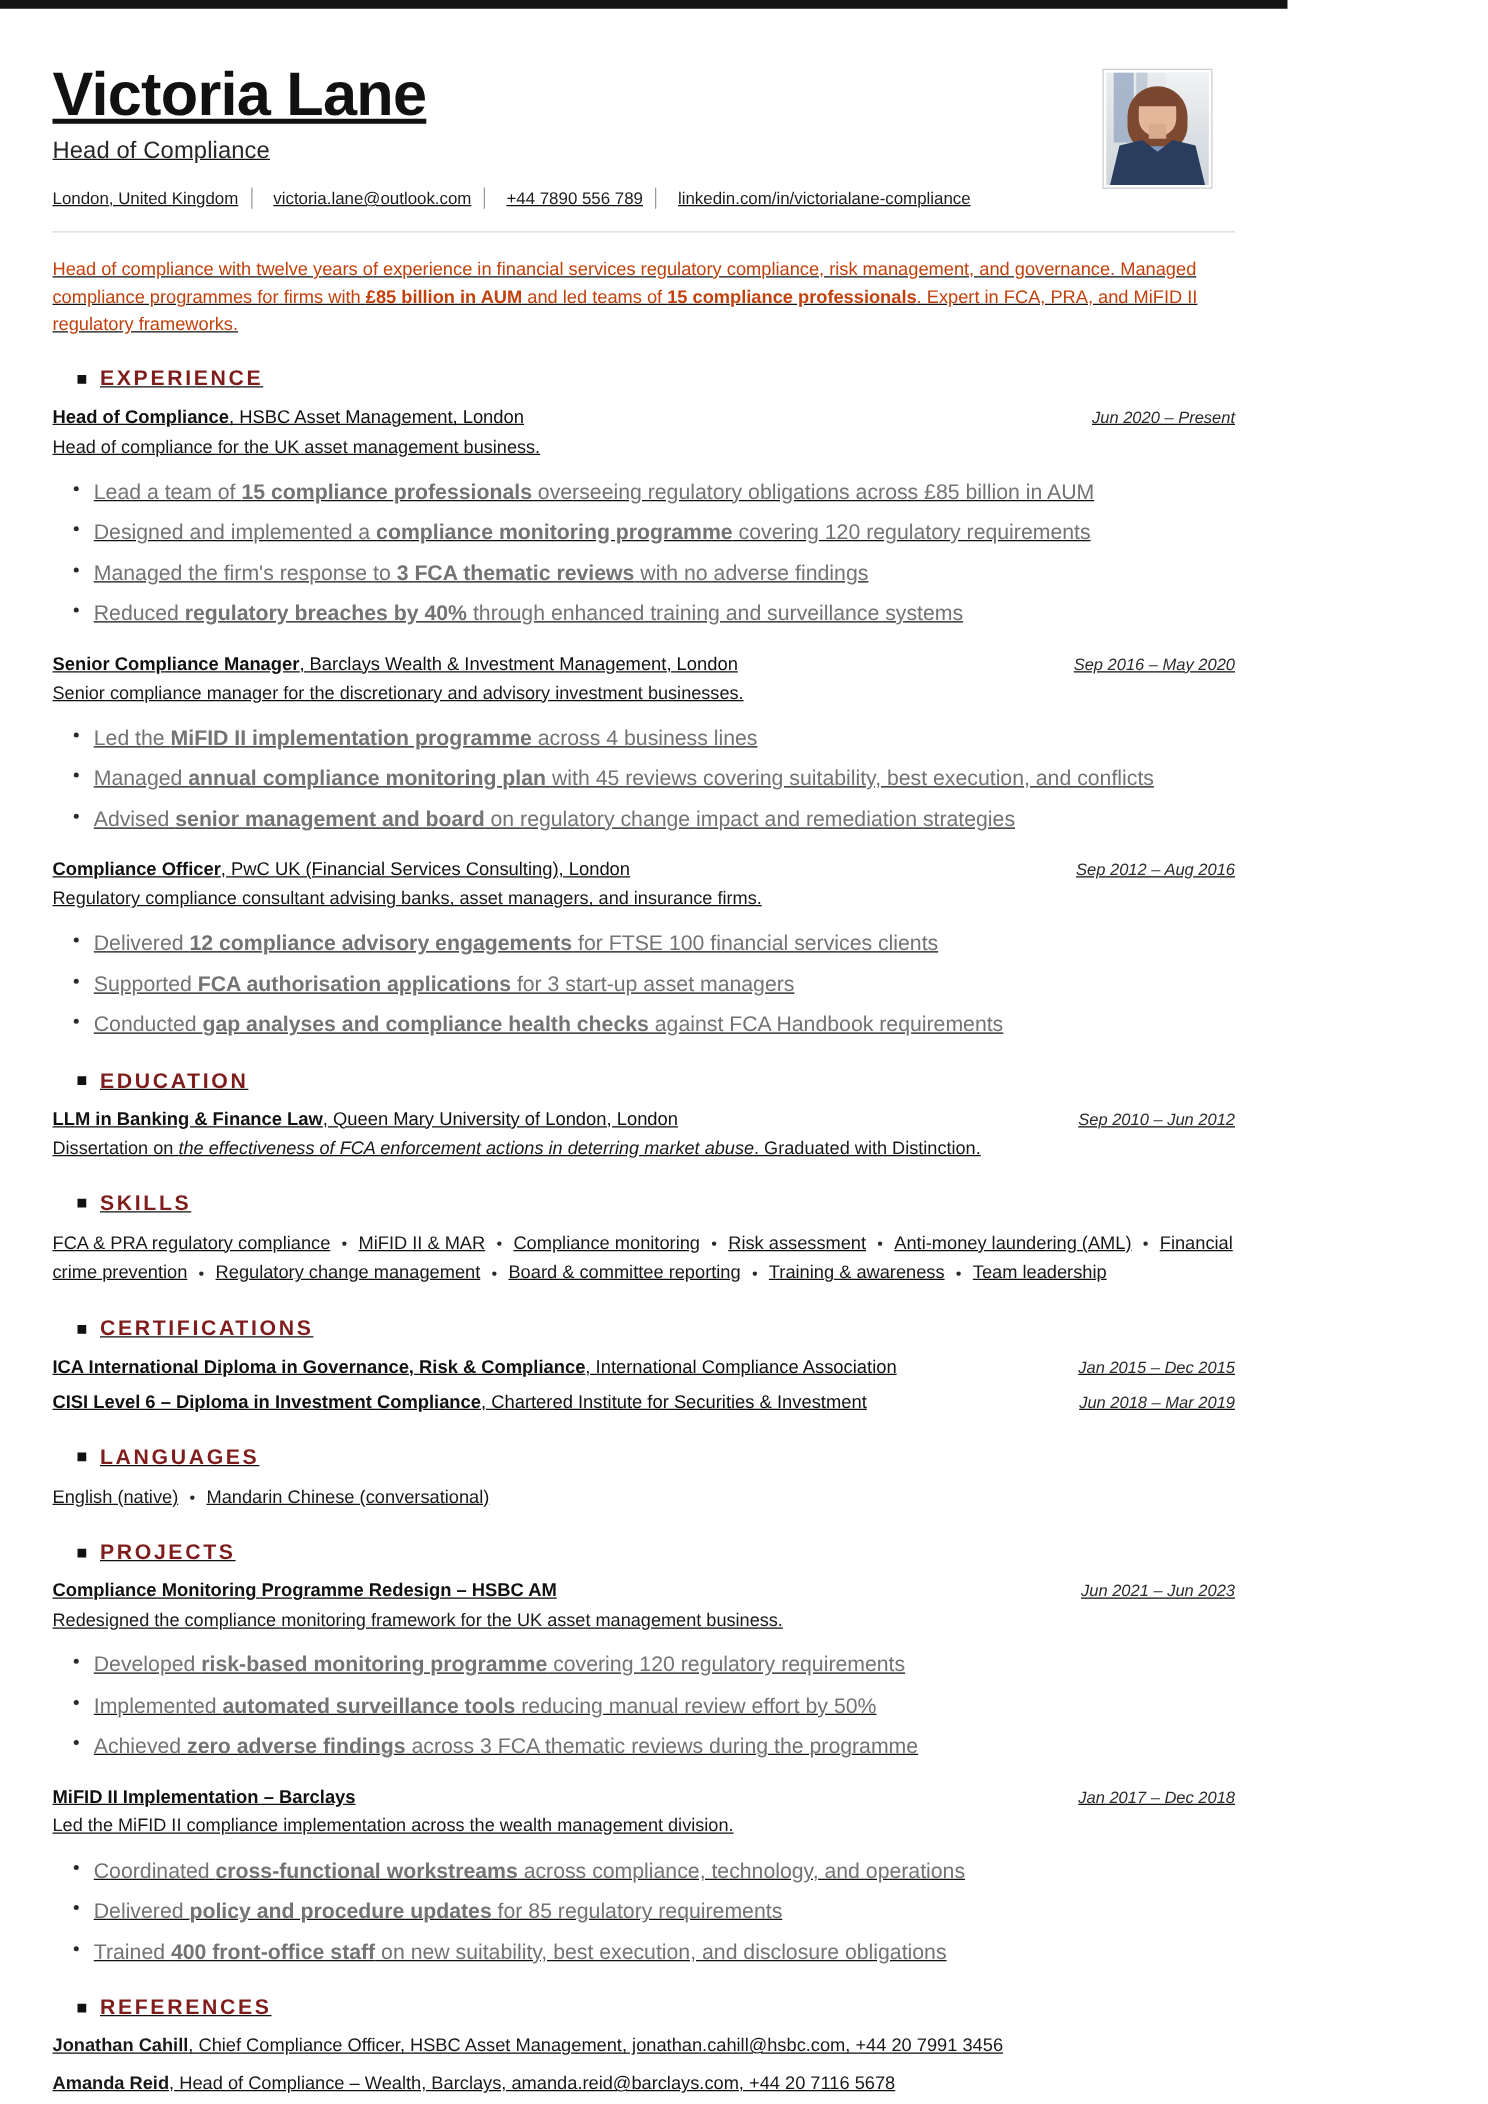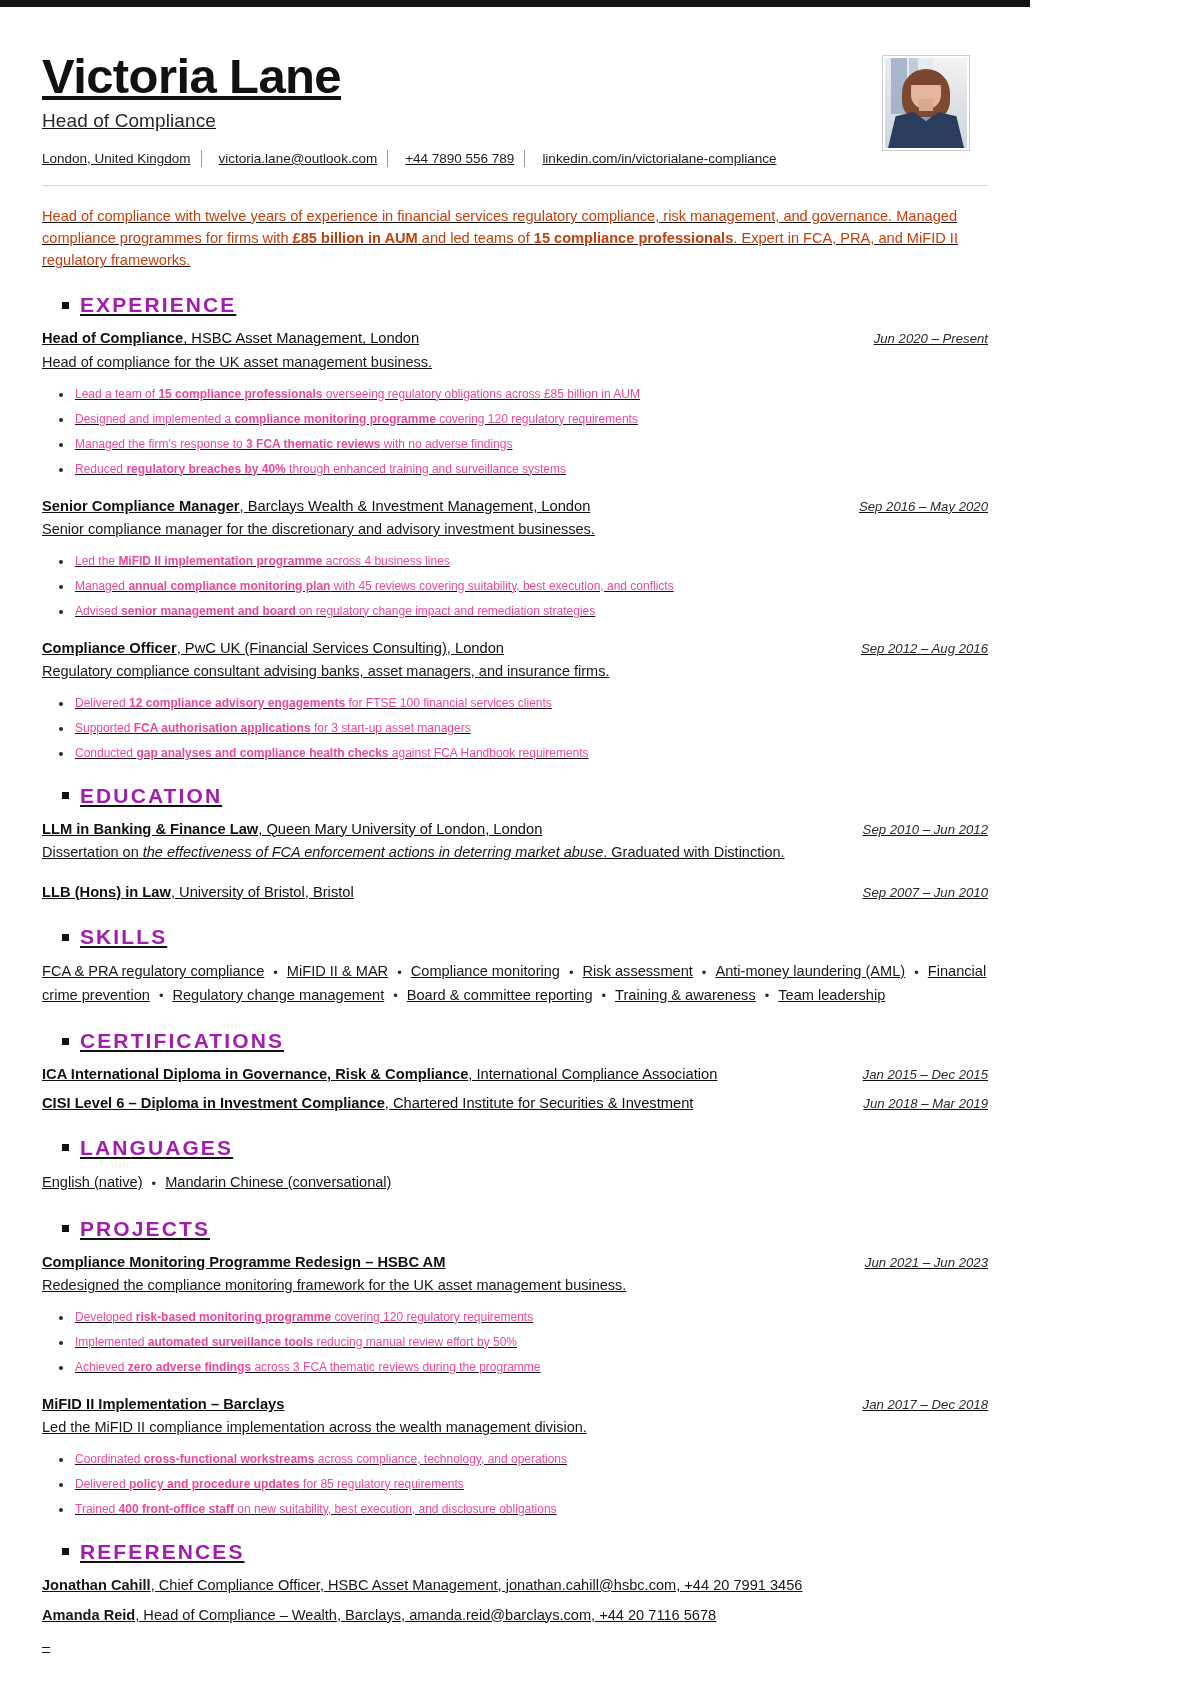--- a/index.html
+++ b/index.html
@@ -153,24 +153,24 @@
     margin-top: 19px;
     text-align: left;
   }
   .summary b { font-weight: 700; }
 
   
   .section { margin-top: 22px; }
   .section-title {
     display: flex;
     align-items: center;
-    font-size: 21px;
+    font-size: 17px;
     font-weight: 700;
     letter-spacing: 2.1px;
-    color: #a21caf;
+    color: #7f1d1d;
     text-transform: uppercase;
     margin-bottom: 11px;
     padding-left: 20px;
   }
   .sq {
     display: inline-block;
     width: 7px; height: 7px;
     background: #111111;
     margin-right: 11px;
     flex: 0 0 auto;
@@ -206,23 +206,23 @@
   }
   .entry-sub i { font-style: italic; }
 
   ul.bullets {
     list-style: none;
     margin: 11px 0 0 0;
     padding: 0;
   }
   ul.bullets li {
     position: relative;
-    font-size: 12px;
+    font-size: 17px;
     line-height: 1.5;
-    color: #ec4899;
+    color: #737373;
     padding-left: 33px;
     margin-bottom: 7px;
   }
   ul.bullets li::before {
     content: "";
     position: absolute;
     left: 17px;
     top: 8px;
     width: 4px; height: 4px;
     border-radius: 50%;
@@ -376,28 +376,20 @@
           <div class="entry-title">
             <b>LLM in Banking &amp; Finance Law</b><span>, Queen Mary University of London, London</span>
           </div>
           <div class="entry-date">Sep 2010 – Jun 2012</div>
         </div>
         <div class="entry-sub">
           <span>Dissertation on </span><i>the effectiveness of FCA enforcement actions in deterring market abuse</i><span>. Graduated with Distinction.</span>
         </div>
       </div>
 
-      <div class="entry">
-        <div class="entry-head">
-          <div class="entry-title">
-            <b>LLB (Hons) in Law</b><span>, University of Bristol, Bristol</span>
-          </div>
-          <div class="entry-date">Sep 2007 – Jun 2010</div>
-        </div>
-      </div>
     </div>
 
     <div class="section">
       <div class="section-title">
         <span class="sq"></span>
         <span>SKILLS</span>
       </div>
       <div class="inline-list">
         <span>FCA &amp; PRA regulatory compliance</span><span class="inline-dot">•</span><span>MiFID II &amp; MAR</span><span class="inline-dot">•</span><span>Compliance monitoring</span><span class="inline-dot">•</span><span>Risk assessment</span><span class="inline-dot">•</span><span>Anti-money laundering (AML)</span><span class="inline-dot">•</span><span>Financial crime prevention</span><span class="inline-dot">•</span><span>Regulatory change management</span><span class="inline-dot">•</span><span>Board &amp; committee reporting</span><span class="inline-dot">•</span><span>Training &amp; awareness</span><span class="inline-dot">•</span><span>Team leadership</span>
       </div>

